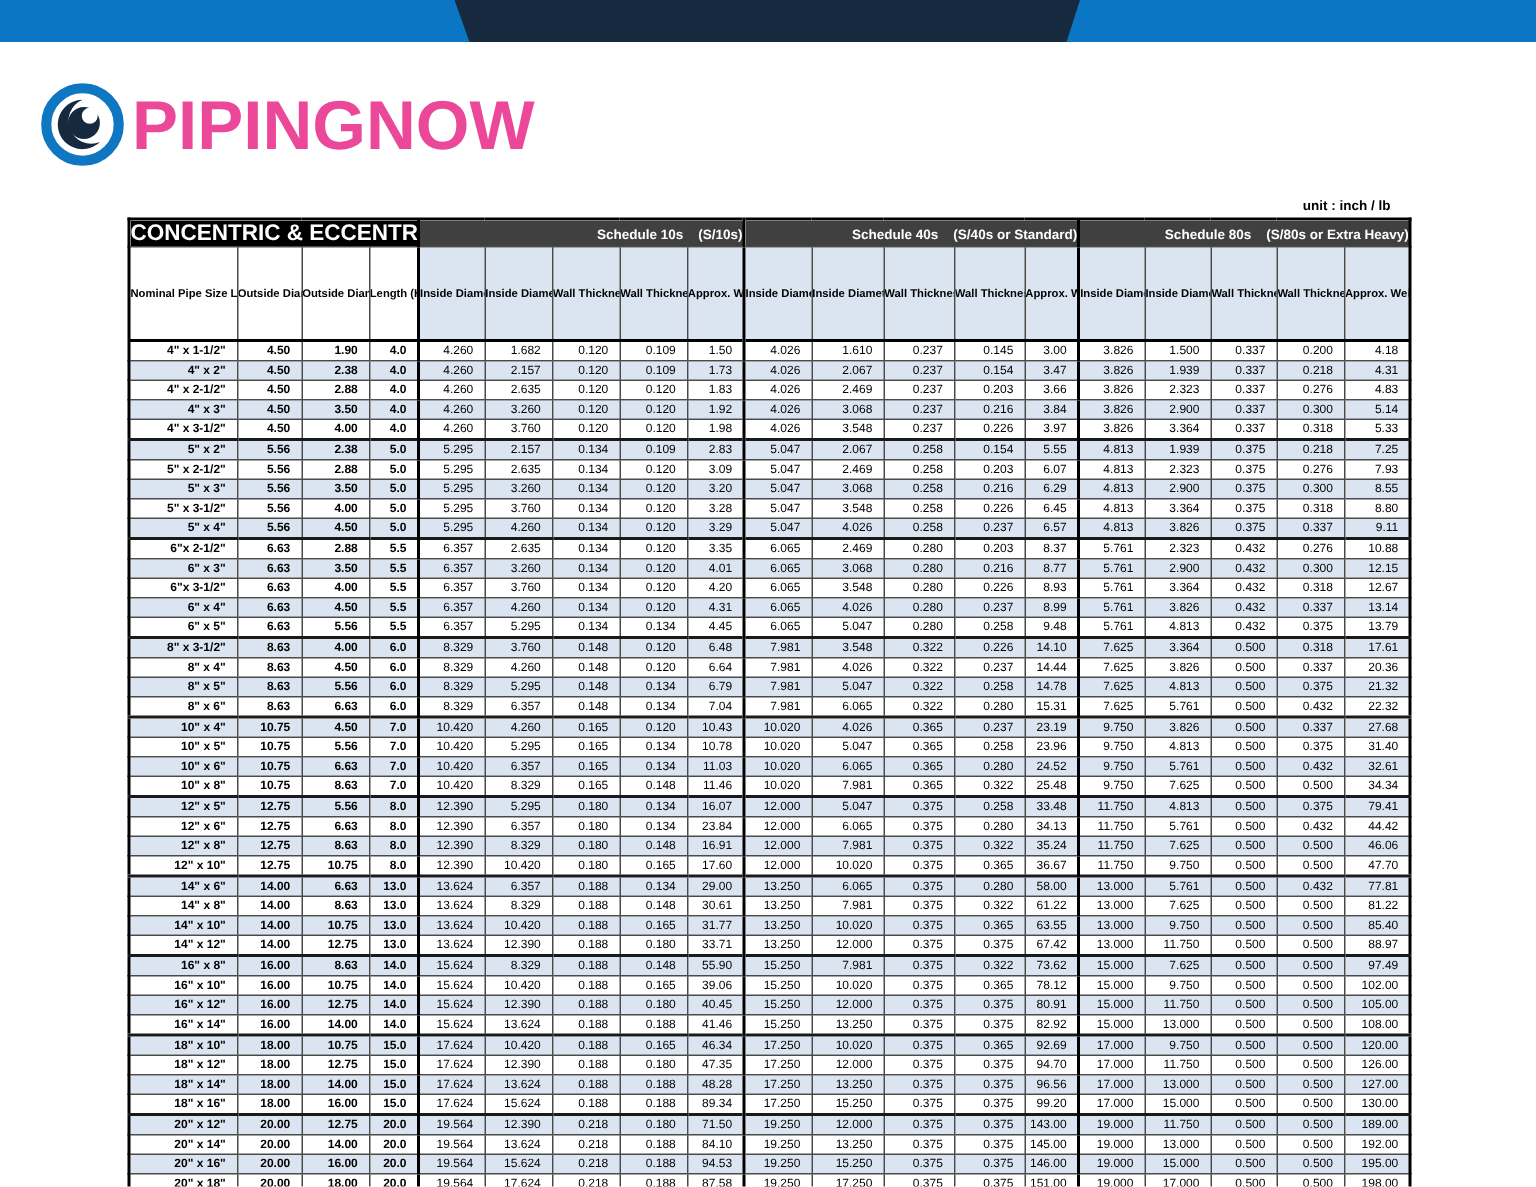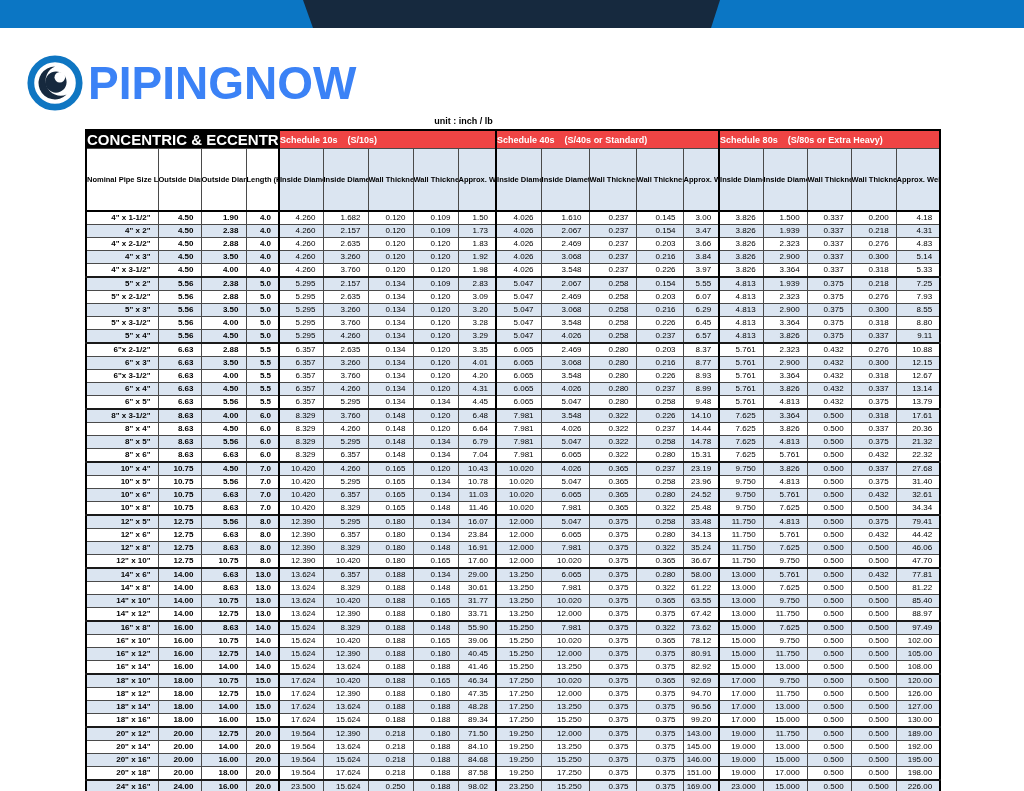--- a/index.html
+++ b/index.html
@@ -8,37 +8,37 @@
 
   
   .banner { position:relative; width:1024px; height:28px; background:#0b76c4; }
   .banner-navy { position:absolute; left:303px; top:0; width:417px; height:28px;
                  background:#16293e;
                  clip-path:polygon(0 0, 100% 0, calc(100% - 9px) 100%, 10px 100%); }
 
   
   .logo-row { display:flex; align-items:center; margin:24px 0 0 26px; height:62px; }
   .logo-icon { width:58px; height:58px; flex:0 0 auto; }
-  .logo-text { font-size:46px; font-weight:bold; color:#3b82f6; letter-spacing:0px;
+  .logo-text { font-size:46px; font-weight:bold; color:#ec4899; letter-spacing:0px;
                margin-left:4px; line-height:58px; }
 
   
-  .unit-label { width:939px; text-align:center; padding-right:12px;
-                font-size:9px; font-weight:bold; color:#000; margin-top:2px; }
+  .unit-label { width:939px; text-align:right; padding-right:12px;
+                font-size:9px; font-weight:bold; color:#000; margin-top:18px; }
 
   
   table.reducers { border-collapse:collapse; table-layout:fixed; width:854px;
                    margin:3px 0 0 85px; border:2px solid #000; }
   table.reducers th, table.reducers td {
       border:1px solid #4a4a4a; overflow:hidden; white-space:nowrap; }
 
   .hdr-black { background:#000; color:#fff; font-size:15px; font-weight:bold;
                text-align:center; height:14px; }
-  .hdr-blue  { background:#ef4444; color:#fff; font-size:9px; font-weight:bold;
-               text-align:left; height:14px; }
+  .hdr-blue  { background:#404040; color:#fff; font-size:9px; font-weight:bold;
+               text-align:right; height:14px; }
 
   .subhdr { background:#ffffff; font-size:7.5px; font-weight:bold; color:#000;
             text-align:center; vertical-align:middle; white-space:pre-line;
             line-height:1.5; height:62px; }
   .subhdr.sched { background:#dbe5f1; }
   tr.subheader-row { border-bottom:2px solid #000; }
 
   tbody td { font-size:8px; color:#000; text-align:right; padding-right:7px;
              height:12px; line-height:12px; background:transparent; }
   tbody tr:nth-child(even) td { background:#dbe5f1; }
@@ -1030,21 +1030,21 @@
       </tr>
       <tr>
         <td class="bold">20" x 16"</td>
         <td class="bold">20.00</td>
         <td class="bold">16.00</td>
         <td class="bold">20.0</td>
         <td class="grp-l">19.564</td>
         <td>15.624</td>
         <td>0.218</td>
         <td>0.188</td>
-        <td>84.68</td>
+        <td>94.53</td>
         <td class="grp-l">19.250</td>
         <td>15.250</td>
         <td>0.375</td>
         <td>0.375</td>
         <td>146.00</td>
         <td class="grp-l">19.000</td>
         <td>15.000</td>
         <td>0.500</td>
         <td>0.500</td>
         <td>195.00</td>

